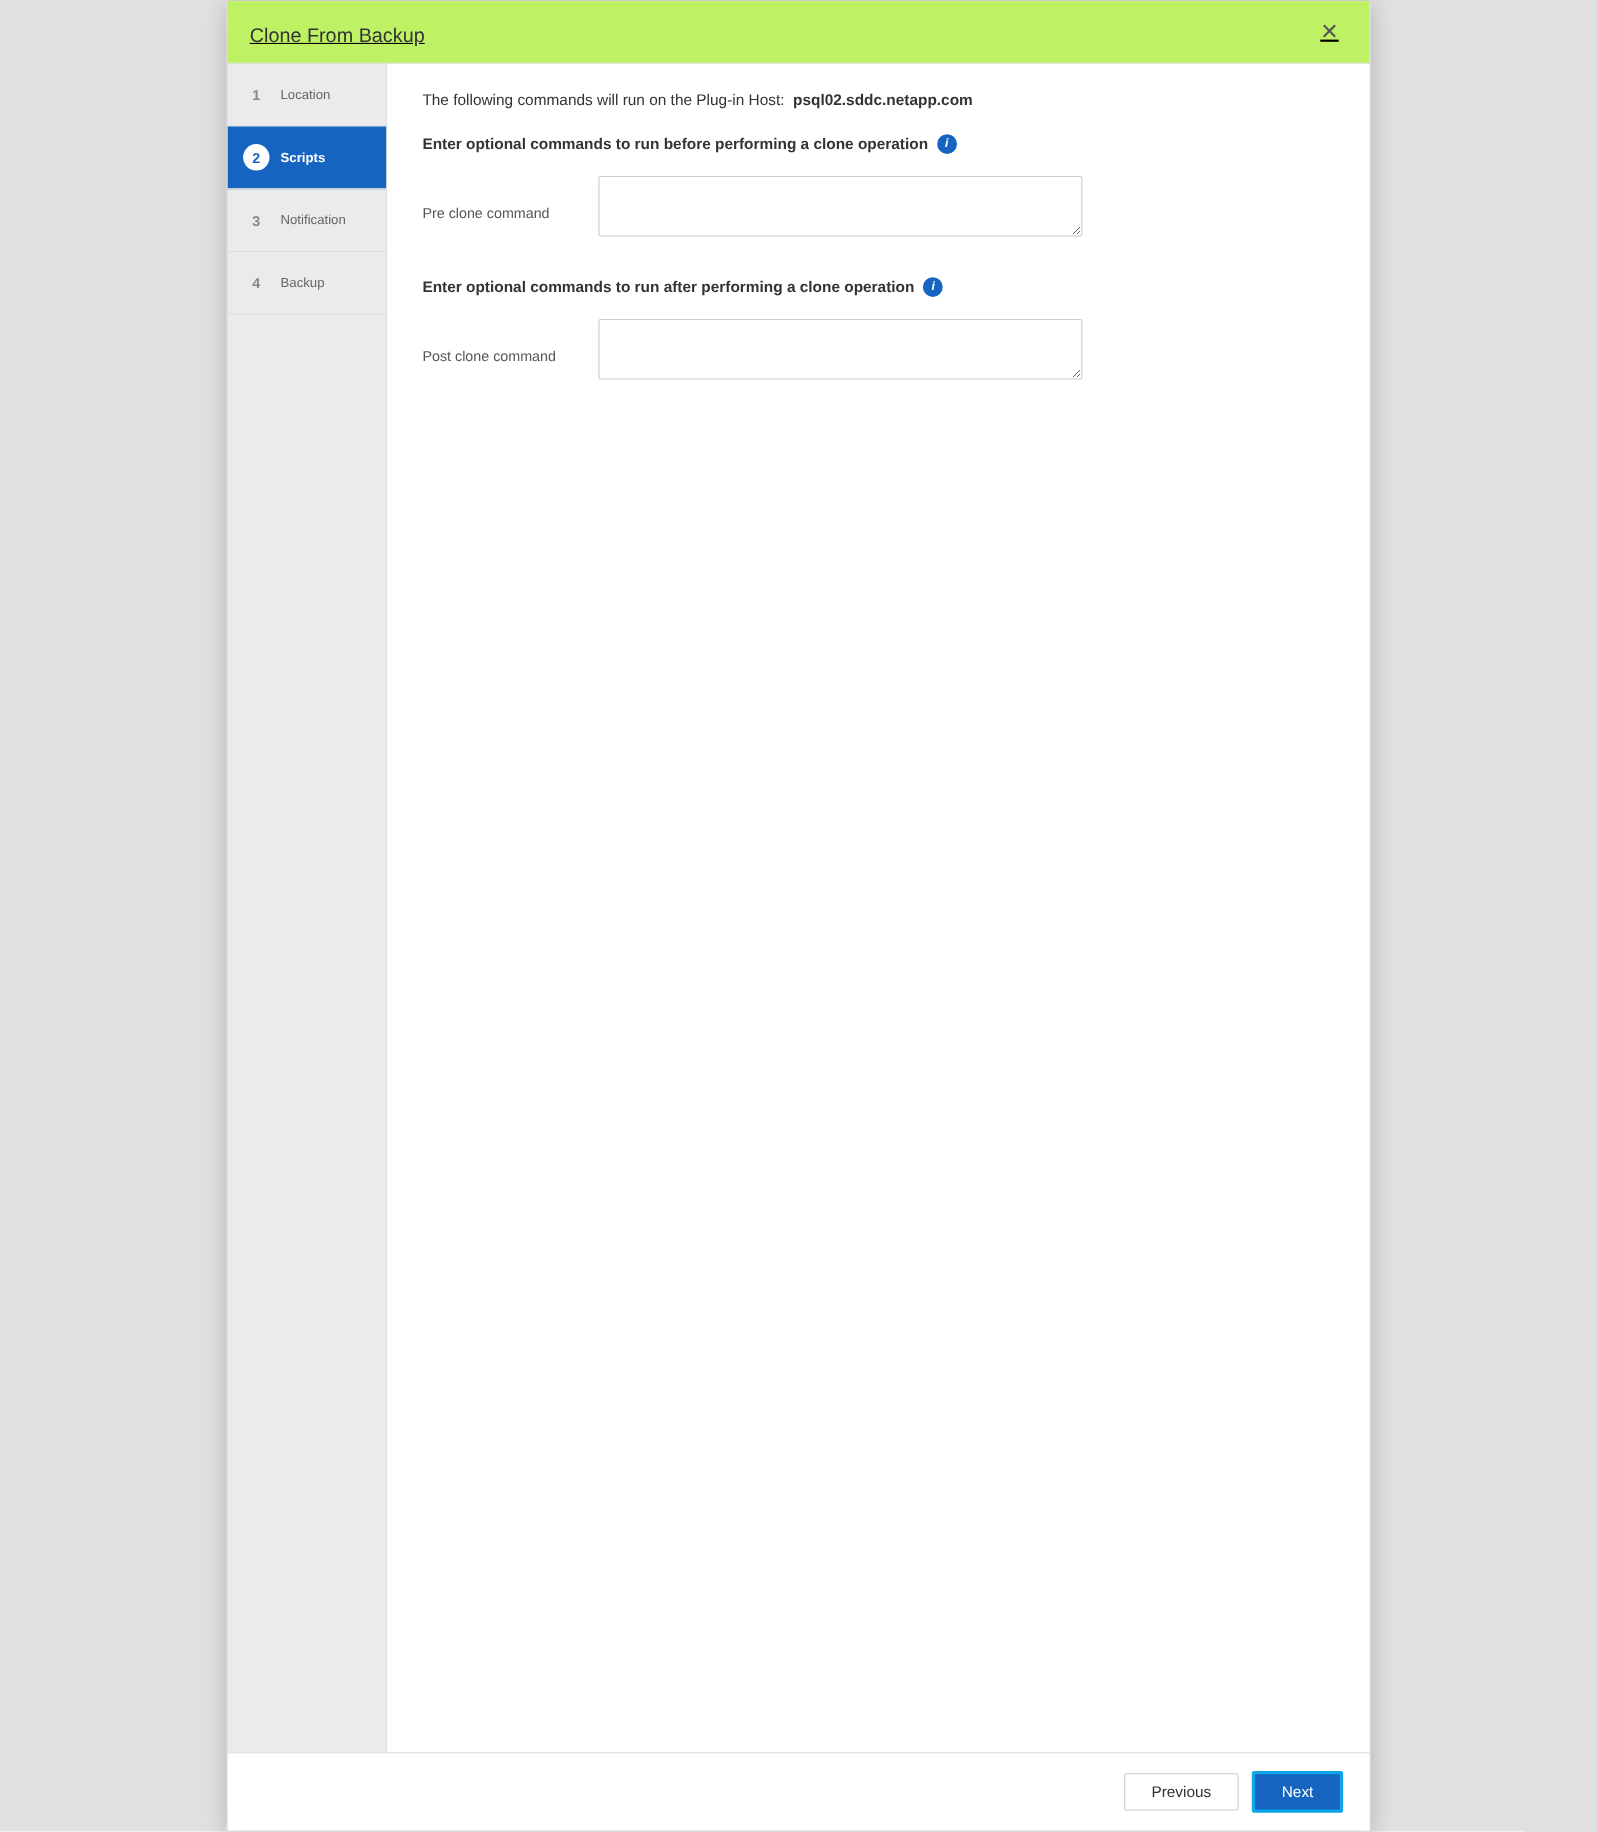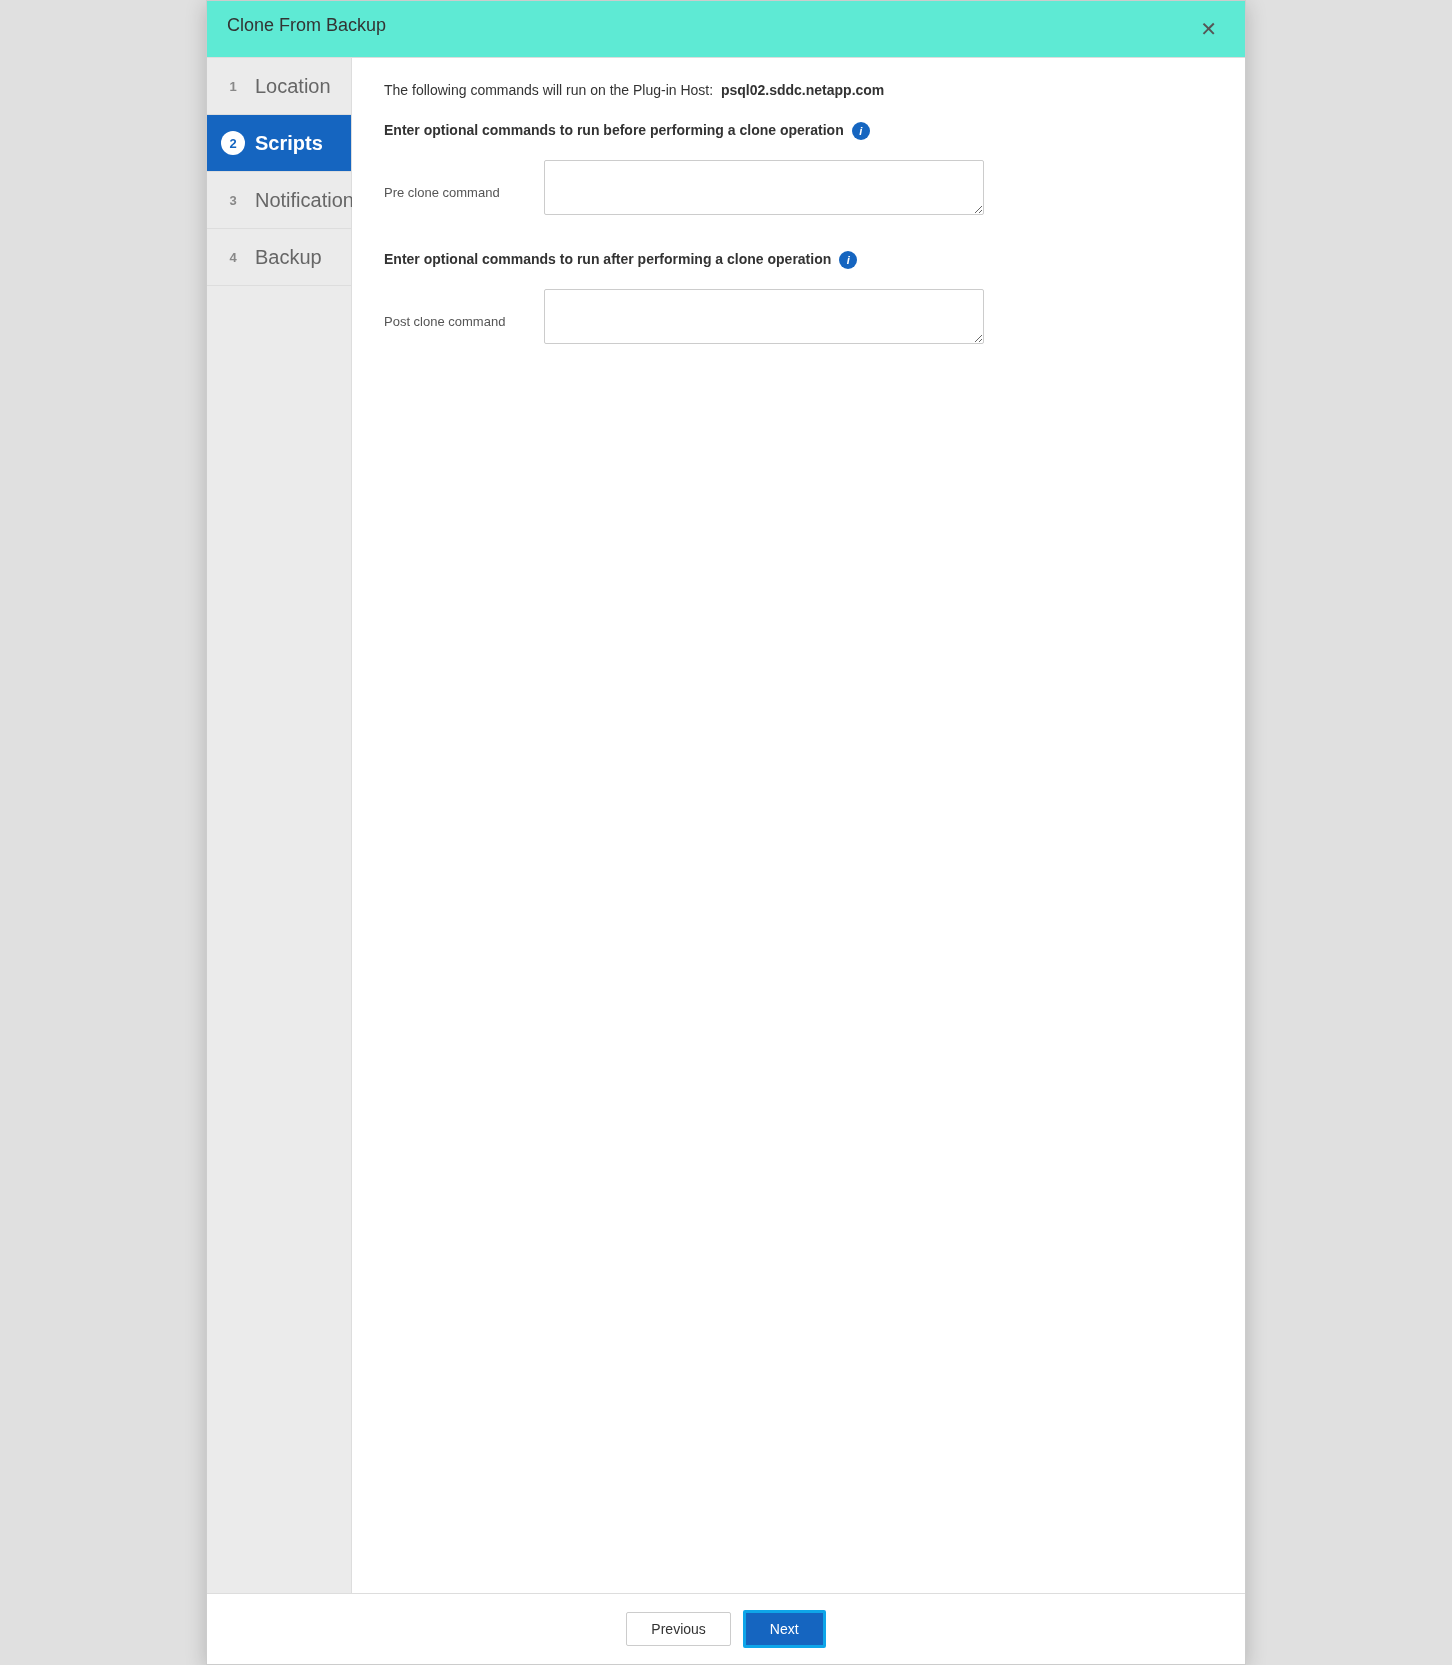--- a/index.html
+++ b/index.html
@@ -24,25 +24,26 @@
       border: 1px solid #ccc;
       box-shadow: 0 4px 20px rgba(0,0,0,0.2);
       display: flex;
       flex-direction: column;
       position: relative;
       margin: 0 auto;
     }
 
     .dialog-header {
       display: flex;
-      align-items: flex-start;
+      align-items: flex-end;
       justify-content: space-between;
       padding: 14px 20px;
       border-bottom: 1px solid #ddd;
-      background: #5eead4;
+      background: #bef264;
+      text-decoration: underline;
     }
 
     .dialog-title {
       font-size: 18px;
       font-weight: 400;
       color: #333;
     }
 
     .close-btn {
       background: none;
@@ -100,21 +101,21 @@
       background: #fff;
       color: #1565c0;
     }
 
     .sidebar-item:not(.active) .step-num {
       background: transparent;
       color: #888;
     }
 
     .sidebar-item-label {
-      font-size: 20px;
+      font-size: 12px;
     }
 
     .sidebar-item.active .sidebar-item-label {
       color: #ffffff;
       font-weight: 700;
     }
 
     
     .main-content {
       flex: 1;
@@ -186,21 +187,21 @@
       padding: 6px 8px;
       font-size: 13px;
       color: #333;
       resize: both;
       outline: none;
     }
 
     
     .dialog-footer {
       display: flex;
-      justify-content: center;
+      justify-content: flex-end;
       align-items: center;
       padding: 16px 24px;
       border-top: 1px solid #ddd;
       background: #fff;
       gap: 12px;
       margin-top: auto;
     }
 
     .btn {
       padding: 8px 24px;

